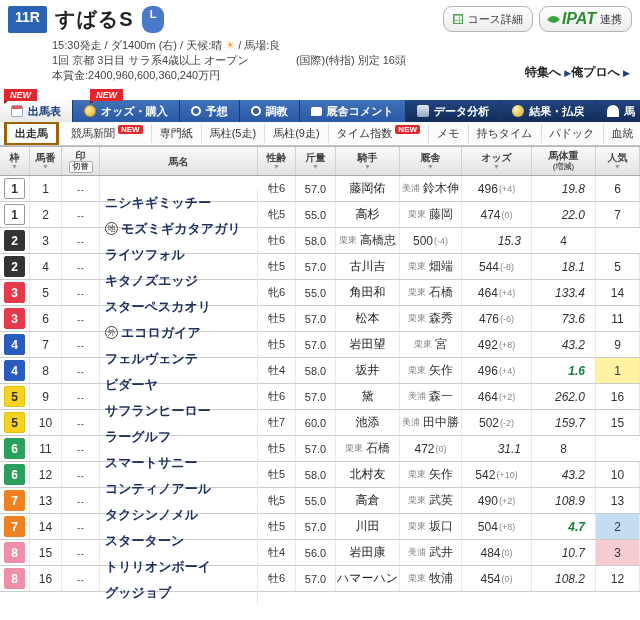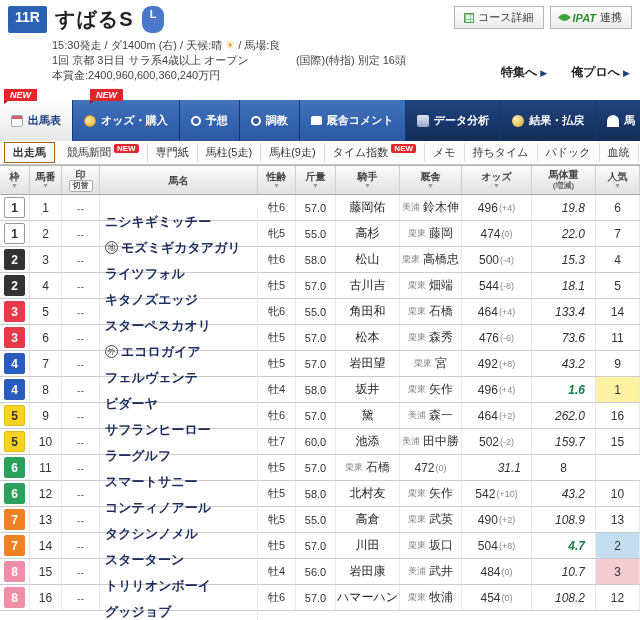--- a/index.html
+++ b/index.html
@@ -11,42 +11,42 @@
   .hdr { position:relative; height:90px; padding:6px 8px 0 8px; }
   .hdr-row1 { display:flex; gap:8px; }
   .race-num { background:#2b62b4; color:#fff; font-weight:bold; font-size:14px;
     padding:3px 7px; border-radius:2px; }
   .race-title { font-size:20px; font-weight:bold; color:#222; letter-spacing:1px; }
   .grade-badge { background:#4a79c9; color:#fff; font-weight:bold; font-size:11px;
     padding:2px 8px; border-radius:9px; }
   .hdr-buttons { position:absolute; right:8px; top:6px; display:flex; gap:6px; }
   .btn { display:flex; align-items:center; gap:4px; border:1px solid #b5b5b5;
     background:linear-gradient(#ffffff,#ececec); font-size:11px; color:#333;
-    padding:3px 9px; border-radius:0; cursor:pointer; }
+    padding:3px 9px; border-radius:9px; cursor:pointer; }
   .icon-course { width:10px; height:10px; border:1px solid #53a05a; background:#eaf6ea;
     background-image:linear-gradient(#8cc88f 1px,transparent 1px),linear-gradient(90deg,#8cc88f 1px,transparent 1px);
     background-size:5px 5px; }
   .icon-leaf { width:9px; height:9px; background:#3aa53a; border-radius:80% 0 80% 0;
     transform:rotate(45deg); }
-  .ipat-brand { color:#2e8b2e; font-weight:bold; font-style:italic; font-size:11px; }
+  .ipat-brand { color:#2e8b2e; font-weight:bold; font-style:italic; font-size:16px; }
   .info { margin:5px 0 0 44px; font-size:11px; color:#444; line-height:15px; }
   .sun { color:#f0a030; font-size:11px; }
   .line2-gap { margin-left:44px; }
-  .hdr-links { position:absolute; right:10px; top:64px; display:flex; gap:24px; }
+  .hdr-links { position:absolute; right:10px; top:64px; display:flex; gap:0; }
   .hlink { font-size:12px; font-weight:bold; color:#222; display:flex; align-items:center; gap:3px; }
   .arr { color:#1c3f7d; font-size:9px; }
 
   
   .nav-wrap { position:relative; margin-top:10px; }
   .ribbon { position:absolute; top:-11px; background:#e5252c; color:#fff; font-size:9px;
     font-weight:bold; font-style:italic; padding:1px 6px; z-index:5; }
   .ribbon::after { content:""; position:absolute; left:0; bottom:-3px; border-left:4px solid #8d1418;
     border-bottom:3px solid transparent; }
   .r1 { left:4px; } .r2 { left:90px; }
-  .main-nav { display:flex; height:41px; overflow:hidden;
+  .main-nav { display:flex; height:22px; overflow:hidden;
     background:linear-gradient(#2a5dab,#173f80); }
   .tab { flex:none; display:flex; align-items:center; gap:5px; padding:0 11px;
     color:#fff; font-size:11px; font-weight:bold; white-space:nowrap; cursor:pointer;
     background:linear-gradient(#4272bc,#2a58a4); border-right:1px solid #16386e; }
   .tab.dark { background:linear-gradient(#20457f,#132c58); }
   .tab.active { background:linear-gradient(#ffffff,#e8e8e8); color:#1b3f7d; }
   .tab-icon { width:12px; height:12px; flex:none; border-radius:2px; }
   .icon-shutsuba { background:#fff; border:1px solid #9aa6c0;
     background-image:linear-gradient(180deg,#e05a5a 0 3px,transparent 3px); }
   .icon-odds { border-radius:50%; background:radial-gradient(circle at 35% 35%,#ffe9a0,#e8b32a);
@@ -56,21 +56,21 @@
   .icon-comment { width:11px; height:9px; background:#fff; border-radius:2px 2px 2px 0; }
   .icon-data { background:linear-gradient(#dfe6f0,#93a8c6); }
   .icon-result { border-radius:50%; background:radial-gradient(circle at 35% 35%,#fff3b5,#d4a017); }
   .icon-horse { background:#fff; border-radius:50% 50% 0 0; }
 
   
   .sub-nav { display:flex; align-items:center; height:24px; padding-left:4px;
     background:#fcfcfc; border-bottom:1px solid #c5c5c5; overflow:hidden; }
   .sub-item { flex:none; display:flex; align-items:center; gap:3px; padding:2px 8px;
     font-size:11px; color:#333; white-space:nowrap; border-right:1px solid #ddd; cursor:pointer; }
-  .sub-item.active { border:1px solid #a16207; background:#fff; font-weight:bold; margin-right:4px; }
+  .sub-item.active { border:3px solid #a16207; background:#fff; font-weight:bold; margin-right:4px; }
   .badge-new { background:#e5252c; color:#fff; font-size:8px; font-weight:bold;
     padding:0 3px; border-radius:2px; transform:translateY(-4px); }
 
   
   .grid-cols { display:grid;
     grid-template-columns:30px 32px 38px 158px 38px 40px 64px 62px 70px 64px 44px; }
   .thead { height:30px; background:linear-gradient(#fafafa,#e2e2e2);
     border-top:1px solid #b5b5b5; border-bottom:1px solid #a8a8a8; }
   .th { display:flex; flex-direction:column; align-items:center; justify-content:center;
     font-size:10px; font-weight:bold; color:#444; line-height:11px;
@@ -310,21 +310,20 @@
           <div class="td waku">
             <span class="waku-badge" style="background:#333333;color:#ffffff;border:1px solid #333333">2</span>
           </div>
           <div class="td num">3</div>
           <div class="td mark">--</div>
           <div class="td name">
             <a class="hname">ライツフォル</a>
           </div>
           <div class="td small">牡6</div>
           <div class="td small">58.0</div>
-          <div class="td jockey">松山</div>
           <div class="td stable">
             <span class="area">栗東</span>
             <a class="trainer">高橋忠</a>
           </div>
           <div class="td hw">500<span class="diff">(-4)</span></div>
           <div class="td odds">15.3</div>
           <div class="td pop" style="">4</div>
         </div>
         <div class="trow grid-cols">
           <div class="td waku">

